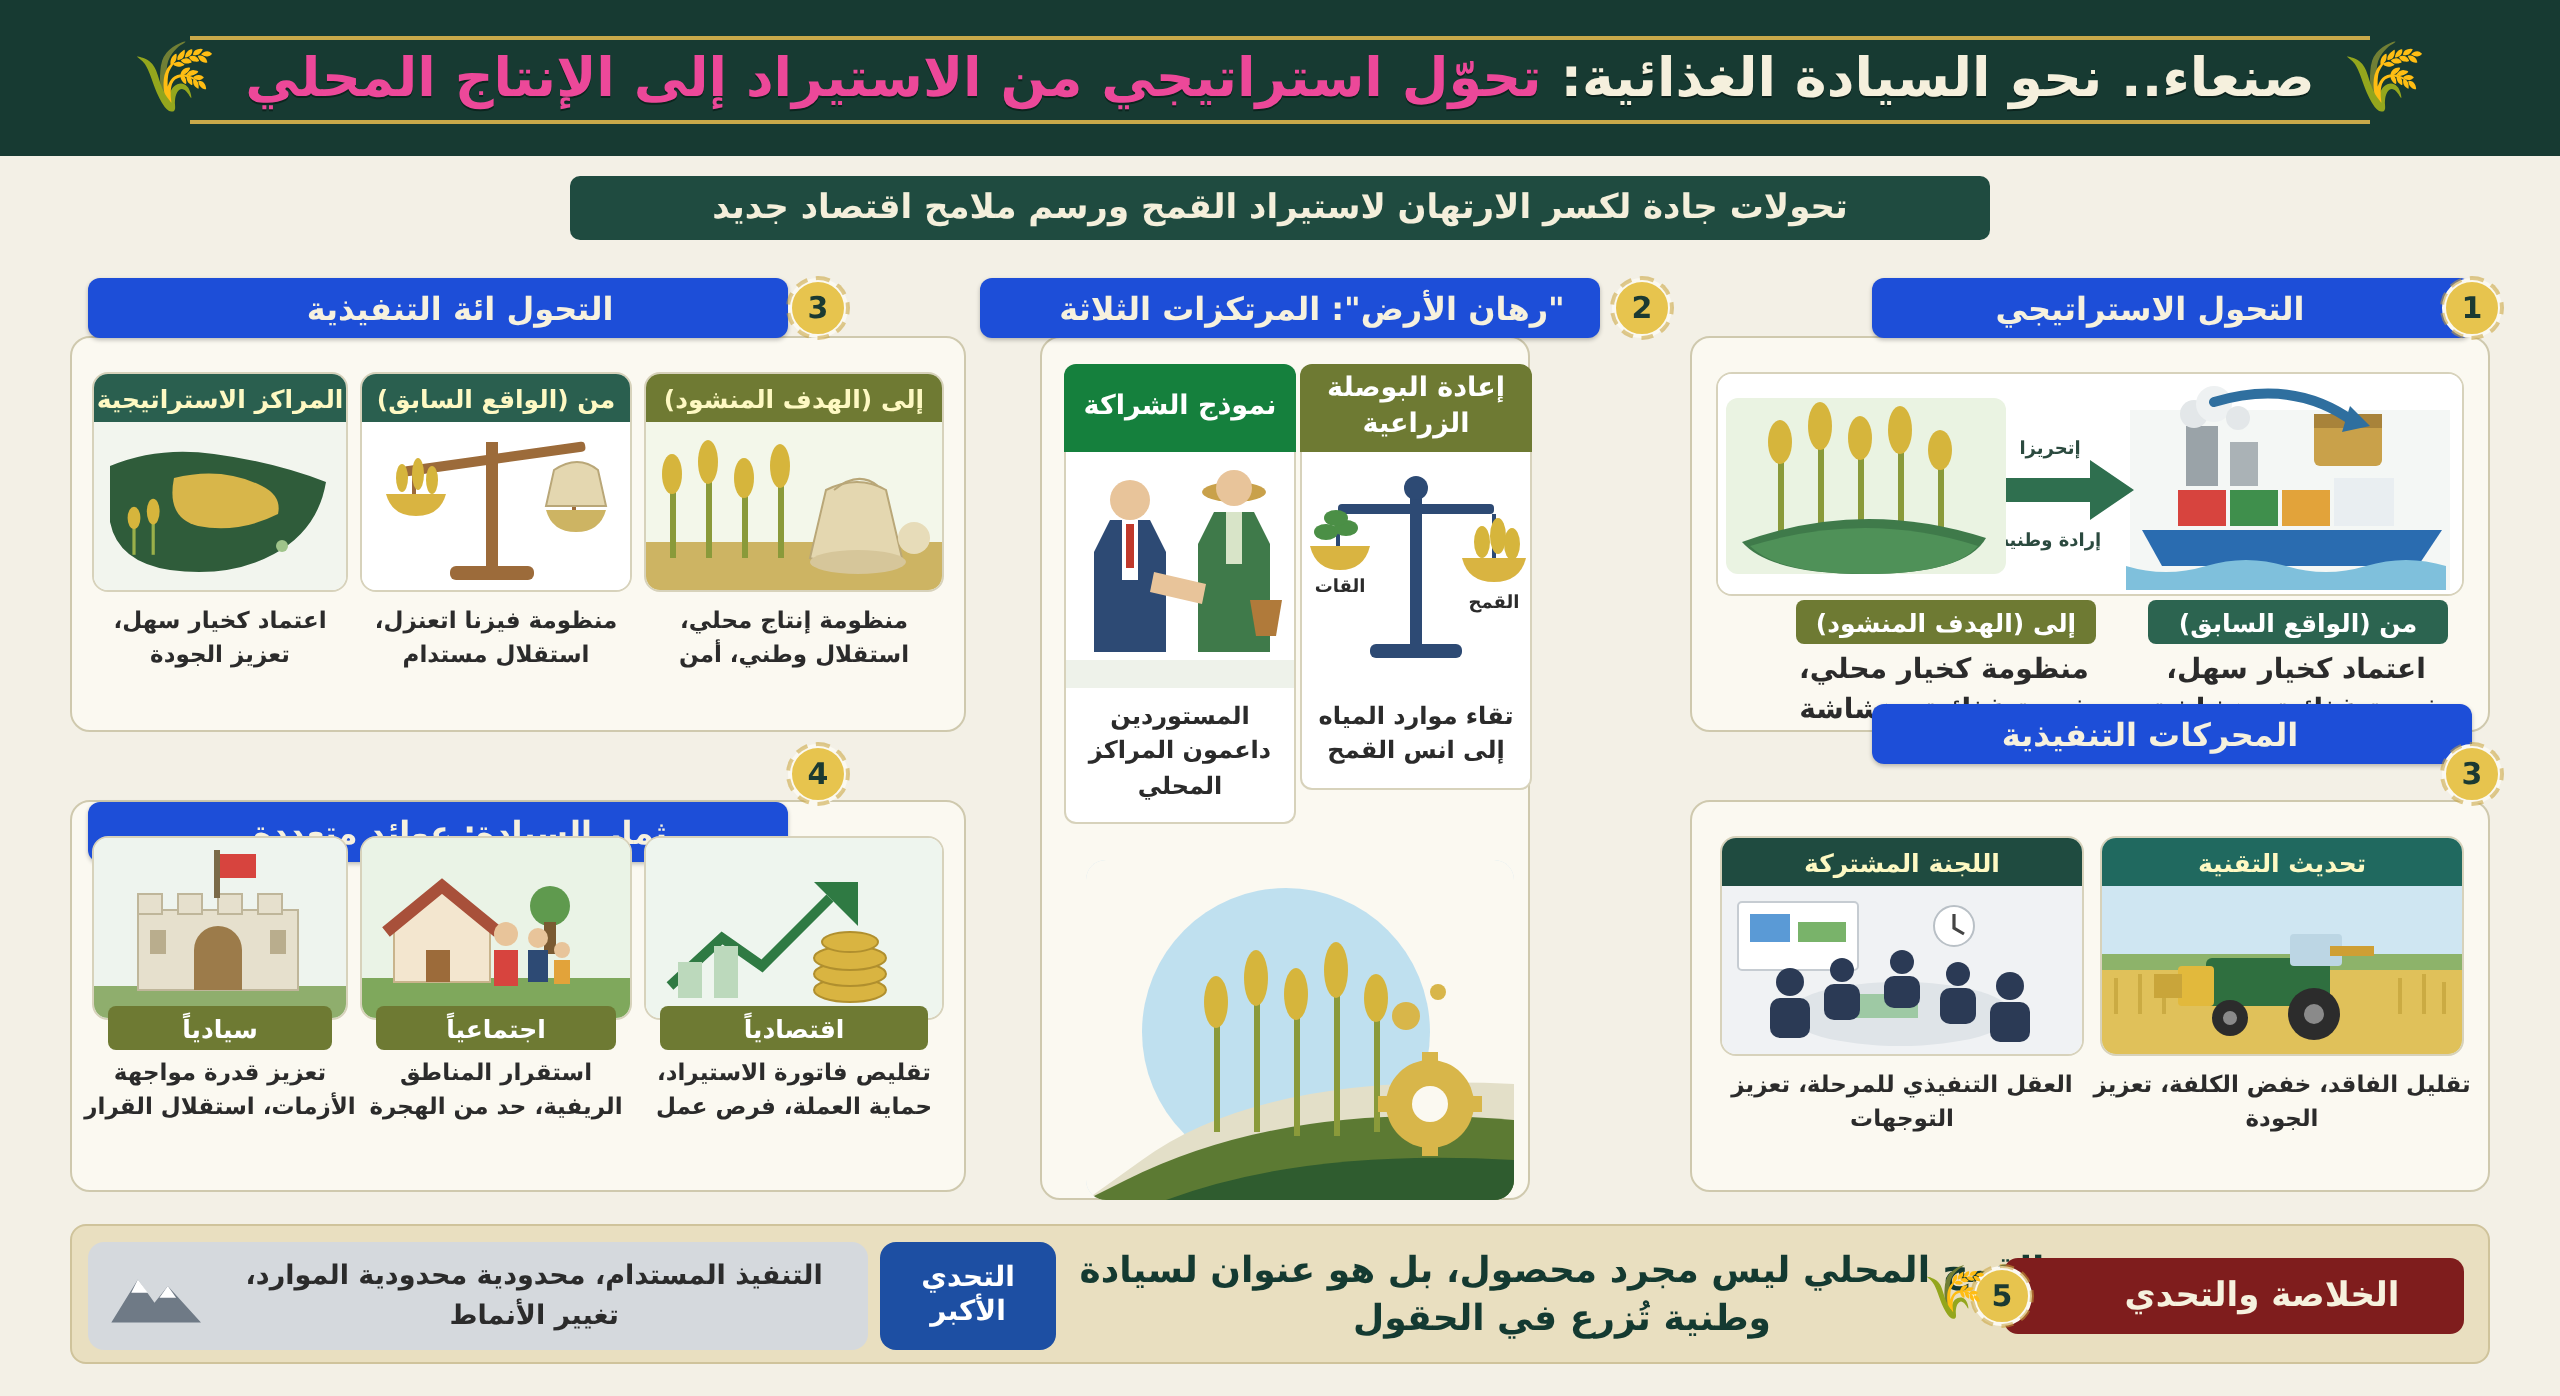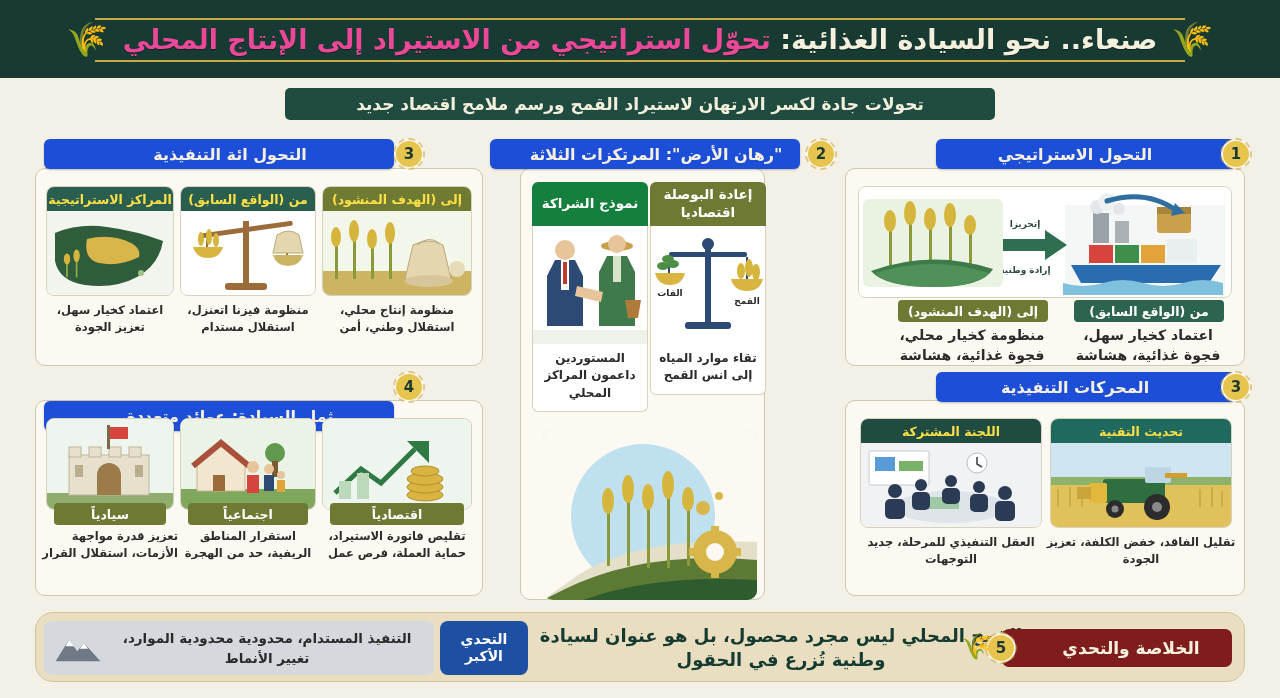--- a/index.html
+++ b/index.html
@@ -57,40 +57,40 @@
     border:2px solid #fbf9f1;
   }
   .badge::before{
     content:""; position:absolute; inset:-3px; border-radius:50%;
     border:2px dashed #c9a33a; opacity:.55;
   }
 
   
   .tile { position:absolute; background:#ffffff; border:1px solid #d7d2bb; border-radius:8px; overflow:hidden; }
   .tile-cap {
-    width:100%; height:24px; background:#2a5f4f; color:#fde047;
+    width:100%; height:24px; background:#2a5f4f; color:#fef9c3;
     font-size:12.5px; font-weight:bold; display:flex; align-items:center; justify-content:center;
   }
   .tile-cap.olive { background:#6f7a33; }
   .tile-cap.teal  { background:#20695f; }
   .tile-cap.dark  { background:#1f4b40; }
   .cap-pill {
     position:absolute; height:22px; border-radius:4px; color:#fff;
     font-size:12.5px; font-weight:bold; display:flex; align-items:center; justify-content:center;
   }
   .cap-olive{ background:#6e7a33; }
   .cap-green{ background:#2c6450; }
 
   .cap-text { position:absolute; font-size:14px; color:#2b2b2b; line-height:1.45; text-align:center; font-weight:bold;}
   .cap-text.sm { font-size:11.5px; }
 
   
   .bottom-strip {
     position:absolute; left:35px; top:612px; width:1210px; height:70px;
-    background:#e9dfc0; border-radius:18px; border:1px solid #cfc39b;
+    background:#e9dfc0; border-radius:8px; border:1px solid #cfc39b;
   }
   .bottom-left-box{
     position:absolute; left:8px; top:8px; width:390px; height:54px;
     background:#d5d9dd; border-radius:8px;
     display:flex; align-items:center; justify-content:center; padding:0 10px;
     color:#2b2b2b; font-size:13.5px; font-weight:bold; line-height:1.5; text-align:center;
   }
   .bottom-chal{
     position:absolute; left:404px; top:8px; width:88px; height:54px;
     background:#1d4fa3; border-radius:8px; color:#fff;
@@ -206,21 +206,21 @@
     </svg>
   </div>
 
   <div class="cap-pill cap-olive" style="right:232px; top:300px; width:150px;">إلى (الهدف المنشود)</div>
   <div class="cap-text" style="right:228px; top:325px; width:160px;">منظومة كخيار محلي، فجوة غذائية، هشاشة</div>
 
   <div class="cap-pill cap-green" style="right:56px; top:300px; width:150px;">من (الواقع السابق)</div>
   <div class="cap-text" style="right:52px; top:325px; width:160px;">اعتماد كخيار سهل، فجوة غذائية، هشاشة</div>
 
   <div class="panel" style="right:35px; top:400px; width:400px; height:196px;"></div>
-  <div class="panel-head" style="right:44px; top:372px; width:300px;">المحركات التنفيذية</div>
+  <div class="panel-head" style="right:44px; top:352px; width:300px;">المحركات التنفيذية</div>
   <div class="badge" style="right:29px; top:372px;">3</div>
 
   <div class="tile" style="right:48px; top:418px; width:182px; height:110px;">
     <div class="tile-cap teal">تحديث التقنية</div>
     <svg width="182" height="86" viewBox="0 0 182 86">
       <rect width="182" height="86" fill="#cfe6f2"></rect>
       <rect y="40" width="182" height="46" fill="#e0c15a"></rect>
       <rect y="34" width="182" height="8" fill="#8db36a"></rect>
       <g fill="#cbab43">
         <rect x="8" y="46" width="2" height="18"></rect>
@@ -263,21 +263,21 @@
           <rect x="53" y="49" width="18" height="18" rx="5"></rect>
         <circle cx="120" cy="44" r="6"></circle>
           <rect x="111" y="51" width="18" height="18" rx="5"></rect>
         <circle cx="146" cy="50" r="7"></circle>
           <rect x="136" y="58" width="20" height="20" rx="5"></rect>
         <circle cx="92" cy="38" r="6"></circle>
           <rect x="83" y="45" width="18" height="16" rx="5"></rect>
       </g>
     </svg>
   </div>
-  <div class="cap-text sm" style="right:234px; top:534px; width:190px;">العقل التنفيذي للمرحلة، جديد التوجهات</div>
+  <div class="cap-text sm" style="right:234px; top:534px; width:190px;">العقل التنفيذي للمرحلة، تعزيز التوجهات</div>
 
   <div class="panel" style="left:520px; top:168px; width:245px; height:432px;"></div>
   <div class="panel-head" style="left:490px; top:139px; width:310px; padding:0 12px 0 34px;">"رهان الأرض": المرتكزات الثلاثة</div>
   <div class="badge" style="left:806px; top:139px;">2</div>
 
   <div class="mid-col" style="left:532px;">
     <div class="mid-cap teal">نموذج الشراكة</div>
     <div class="mid-body">
       <svg width="114" height="118" viewBox="0 0 114 118">
         <rect width="114" height="118" fill="#ffffff"></rect>
@@ -296,21 +296,21 @@
 
         <path d="M92 74 h16 l-3 18 h-10z" fill="#b07a3a"></path>
 
         <rect x="0" y="104" width="114" height="14" fill="#eef2ea"></rect>
       </svg>
       <div class="mid-text">المستوردين داعمون المراكز المحلي</div>
     </div>
   </div>
 
   <div class="mid-col" style="left:650px;">
-    <div class="mid-cap">إعادة البوصلة اقتصاديا</div>
+    <div class="mid-cap">إعادة البوصلة الزراعية</div>
     <div class="mid-body">
       <svg width="114" height="118" viewBox="0 0 114 118">
         <rect width="114" height="118" fill="#ffffff"></rect>
         <rect x="54" y="18" width="6" height="78" fill="#2d4a74"></rect>
         <rect x="34" y="96" width="46" height="7" rx="3" fill="#2d4a74"></rect>
         <rect x="18" y="26" width="78" height="5" rx="2" fill="#2d4a74"></rect>
         <circle cx="57" cy="18" r="6" fill="#2d4a74"></circle>
 
         <path d="M18 31 v16" stroke="#2d4a74" stroke-width="2"></path>
         <path d="M4 47 h30 q-3 12 -15 12 q-12 0 -15 -12z" fill="#d9b441"></path>
@@ -509,21 +509,21 @@
           <rect x="84" y="28" width="12" height="10"></rect>
       </g>
       <path d="M52 76 v-20 a12 12 0 0 1 24 0 v20z" fill="#9c7b4a"></path>
       <rect x="62" y="6" width="3" height="24" fill="#7a6a48"></rect>
       <path d="M65 8 h18 v12 h-18z" fill="#d7443e"></path>
       <rect x="30" y="46" width="8" height="12" fill="#b9ad8d"></rect>
       <rect x="90" y="46" width="8" height="12" fill="#b9ad8d"></rect>
     </svg>
   </div>
   <div class="cap-pill cap-olive" style="left:54px; top:503px; width:112px;">سيادياً</div>
-  <div class="cap-text sm" style="left:42px; top:528px; width:136px;text-align:right;">تعزيز قدرة مواجهة الأزمات، استقلال القرار</div>
+  <div class="cap-text sm" style="left:42px; top:528px; width:136px;">تعزيز قدرة مواجهة الأزمات، استقلال القرار</div>
 
   <div class="bottom-strip">
     <div class="bottom-left-box">
       <span>التنفيذ المستدام، محدودية محدودية الموارد، تغيير الأنماط</span>
       <svg class="mountain" viewBox="0 0 58 40" style="margin-right:8px;">
         <path d="M2 36 L18 10 L28 24 L36 14 L56 36z" fill="#6f7a86"></path>
         <path d="M18 10 L24 18 L14 18z" fill="#ffffff"></path>
         <path d="M36 14 L41 21 L31 21z" fill="#ffffff"></path>
       </svg>
     </div>

